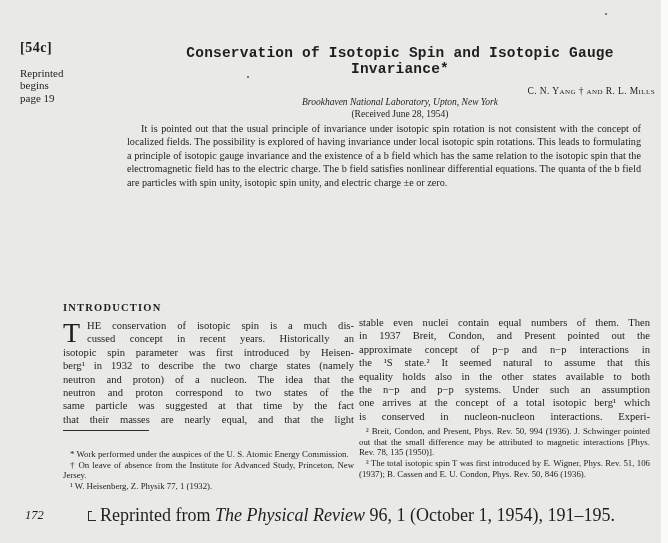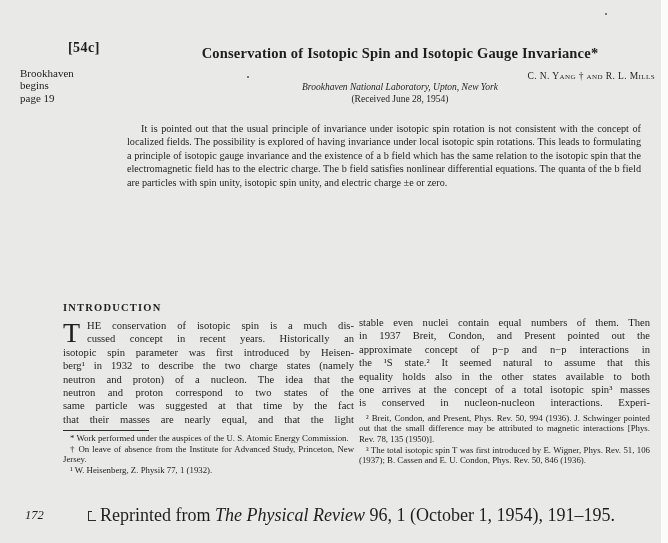--- a/index.html
+++ b/index.html
@@ -10,26 +10,26 @@
     color:#1e1e1e;
   }
   .right-strip { position:absolute; right:0; top:0; width:7px; height:543px; background:#fbfbfa; }
 
   .speck { position:absolute; width:2px; height:2px; background:#555; border-radius:50%; }
   .speck-a { left:605px; top:13px; }
   .speck-b { left:247px; top:76px; }
 
   
   .margin-notes { position:absolute; left:20px; top:40px; width:80px; }
-  .item-label { font-weight:bold; font-size:14px; letter-spacing:0.5px;text-align:right; }
+  .item-label { font-weight:bold; font-size:14px; letter-spacing:0.5px; }
   .margin-note { margin-top:11px; font-size:11px; line-height:12.4px; }
 
   
   .paper-header { position:absolute; left:145px; top:45px; width:510px; text-align:center; }
-  .title { margin:0; font-size:14.5px; font-weight:bold; letter-spacing:0.2px; }
+  .title { margin:0; font-size:14.5px; font-weight:bold; letter-spacing:0.2px;font-family:Liberation Mono, monospace; }
   .authors { margin-top:9px; font-size:9.5px; font-variant:small-caps; letter-spacing:0.4px;text-align:right; }
   .affiliation { font-style:italic; font-size:9.5px; margin-top:1px; }
   .received { font-size:9.5px; margin-top:2px; }
 
   
   .abstract {
     position:absolute; left:127px; top:122px; width:514px;
     font-size:10.2px; line-height:13.4px; text-align:justify; text-indent:14px;
   }
 
@@ -47,21 +47,21 @@
   .dropcap {
     position:absolute; left:0; top:1px;
     font-size:28px; line-height:25px; font-weight:normal;
   }
   .lines { font-size:10.6px; line-height:13.4px; }
   .lines .tline { text-align:justify; text-align-last:justify; }
   .col-left .lines > div:nth-child(1),
   .col-left .lines > div:nth-child(2) { padding-left:24px; }
 
   .fn-rule { width:86px; border-top:1px solid #2b2b2b; margin-top:4px; }
-  .footnotes { margin-top:2px; }
+  .footnotes { margin-top:18px; }
   .footnotes .fn-para {
     font-size:8.8px; line-height:10.6px; text-align:justify; text-indent:7px;
   }
   .col-right .footnotes { margin-top:3px; }
 
   
   .page-number { position:absolute; left:25px; top:508px; font-style:italic; font-size:12.5px; }
   .reprint-line { position:absolute; left:88px; top:505px; font-size:18px; white-space:nowrap; }
   .reprint-mark {
     display:inline-block; width:7px; height:9px; margin-right:4px;
@@ -74,21 +74,21 @@
   .journal-italic { font-style:italic; }
 </style>
 </head>
 <body>
 
 <div class="page">
 
   <div class="margin-notes">
     <div class="item-label">[54c]</div>
     <div class="margin-note">
-        <div>Brookhaven</div>
+        <div>Reprinted</div>
         <div>begins</div>
         <div>page 19</div>
       </div>
   </div>
 
   <div class="paper-header">
     <h1 class="title">Conservation of Isotopic Spin and Isotopic Gauge Invariance*</h1>
     <div class="authors">C. N. Yang † and R. L. Mills</div>
     <div class="affiliation">Brookhaven National Laboratory, Upton, New York</div>
     <div class="received">(Received June 28, 1954)</div>
@@ -120,21 +120,22 @@
   </div>
 
   <div class="col col-right">
     <div class="body-block">
       <div class="lines">
           <div class="tline">stable even nuclei contain equal numbers of them. Then</div>
           <div class="tline">in 1937 Breit, Condon, and Present pointed out the</div>
           <div class="tline">approximate concept of p−p and n−p interactions in</div>
           <div class="tline">the ¹S state.² It seemed natural to assume that this</div>
           <div class="tline">equality holds also in the other states available to both</div>
-          <div class="tline">one arrives at the concept of a total isotopic spin³ masses</div>
+          <div class="tline">the n−p and p−p systems. Under such an assumption</div>
+          <div class="tline">one arrives at the concept of a total isotopic berg¹ which</div>
           <div class="tline">is conserved in nucleon-nucleon interactions. Experi-</div>
         </div>
     </div>
     <div class="footnotes">
         <div class="fn-para">² Breit, Condon, and Present, Phys. Rev. 50, 994 (1936). J. Schwinger pointed out that the small difference may be attributed to magnetic interactions [Phys. Rev. 78, 135 (1950)].</div>
         <div class="fn-para">³ The total isotopic spin T was first introduced by E. Wigner, Phys. Rev. 51, 106 (1937); B. Cassen and E. U. Condon, Phys. Rev. 50, 846 (1936).</div>
       </div>
   </div>
 
   <div class="page-number">172</div>

